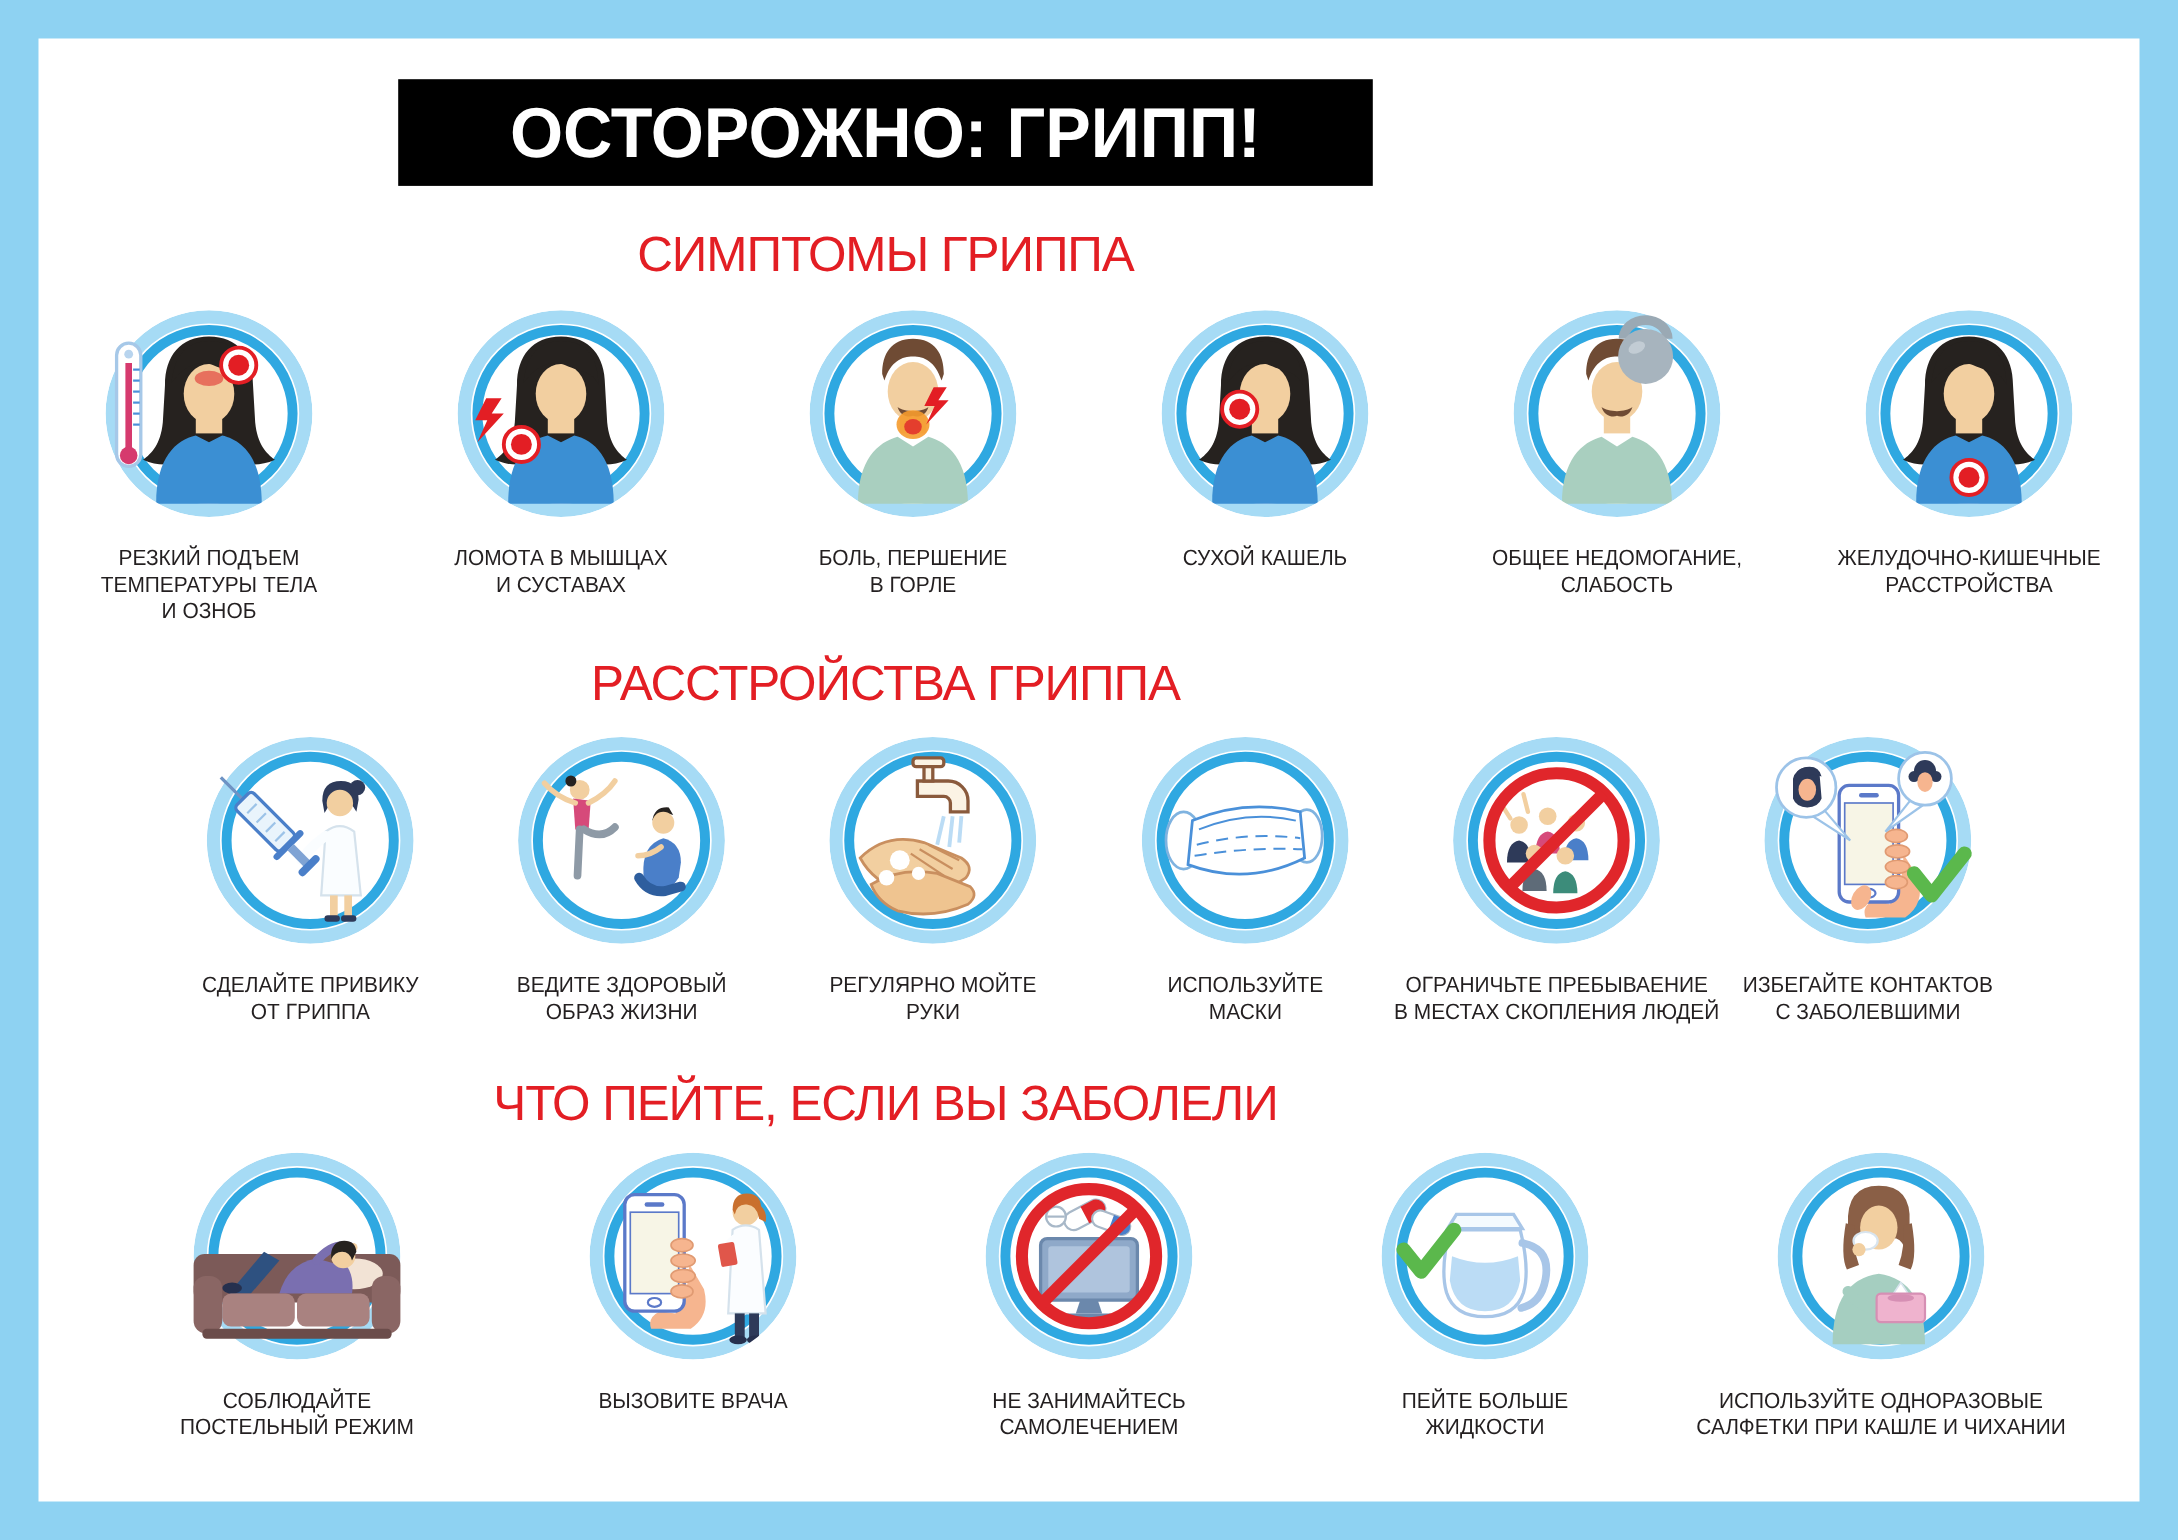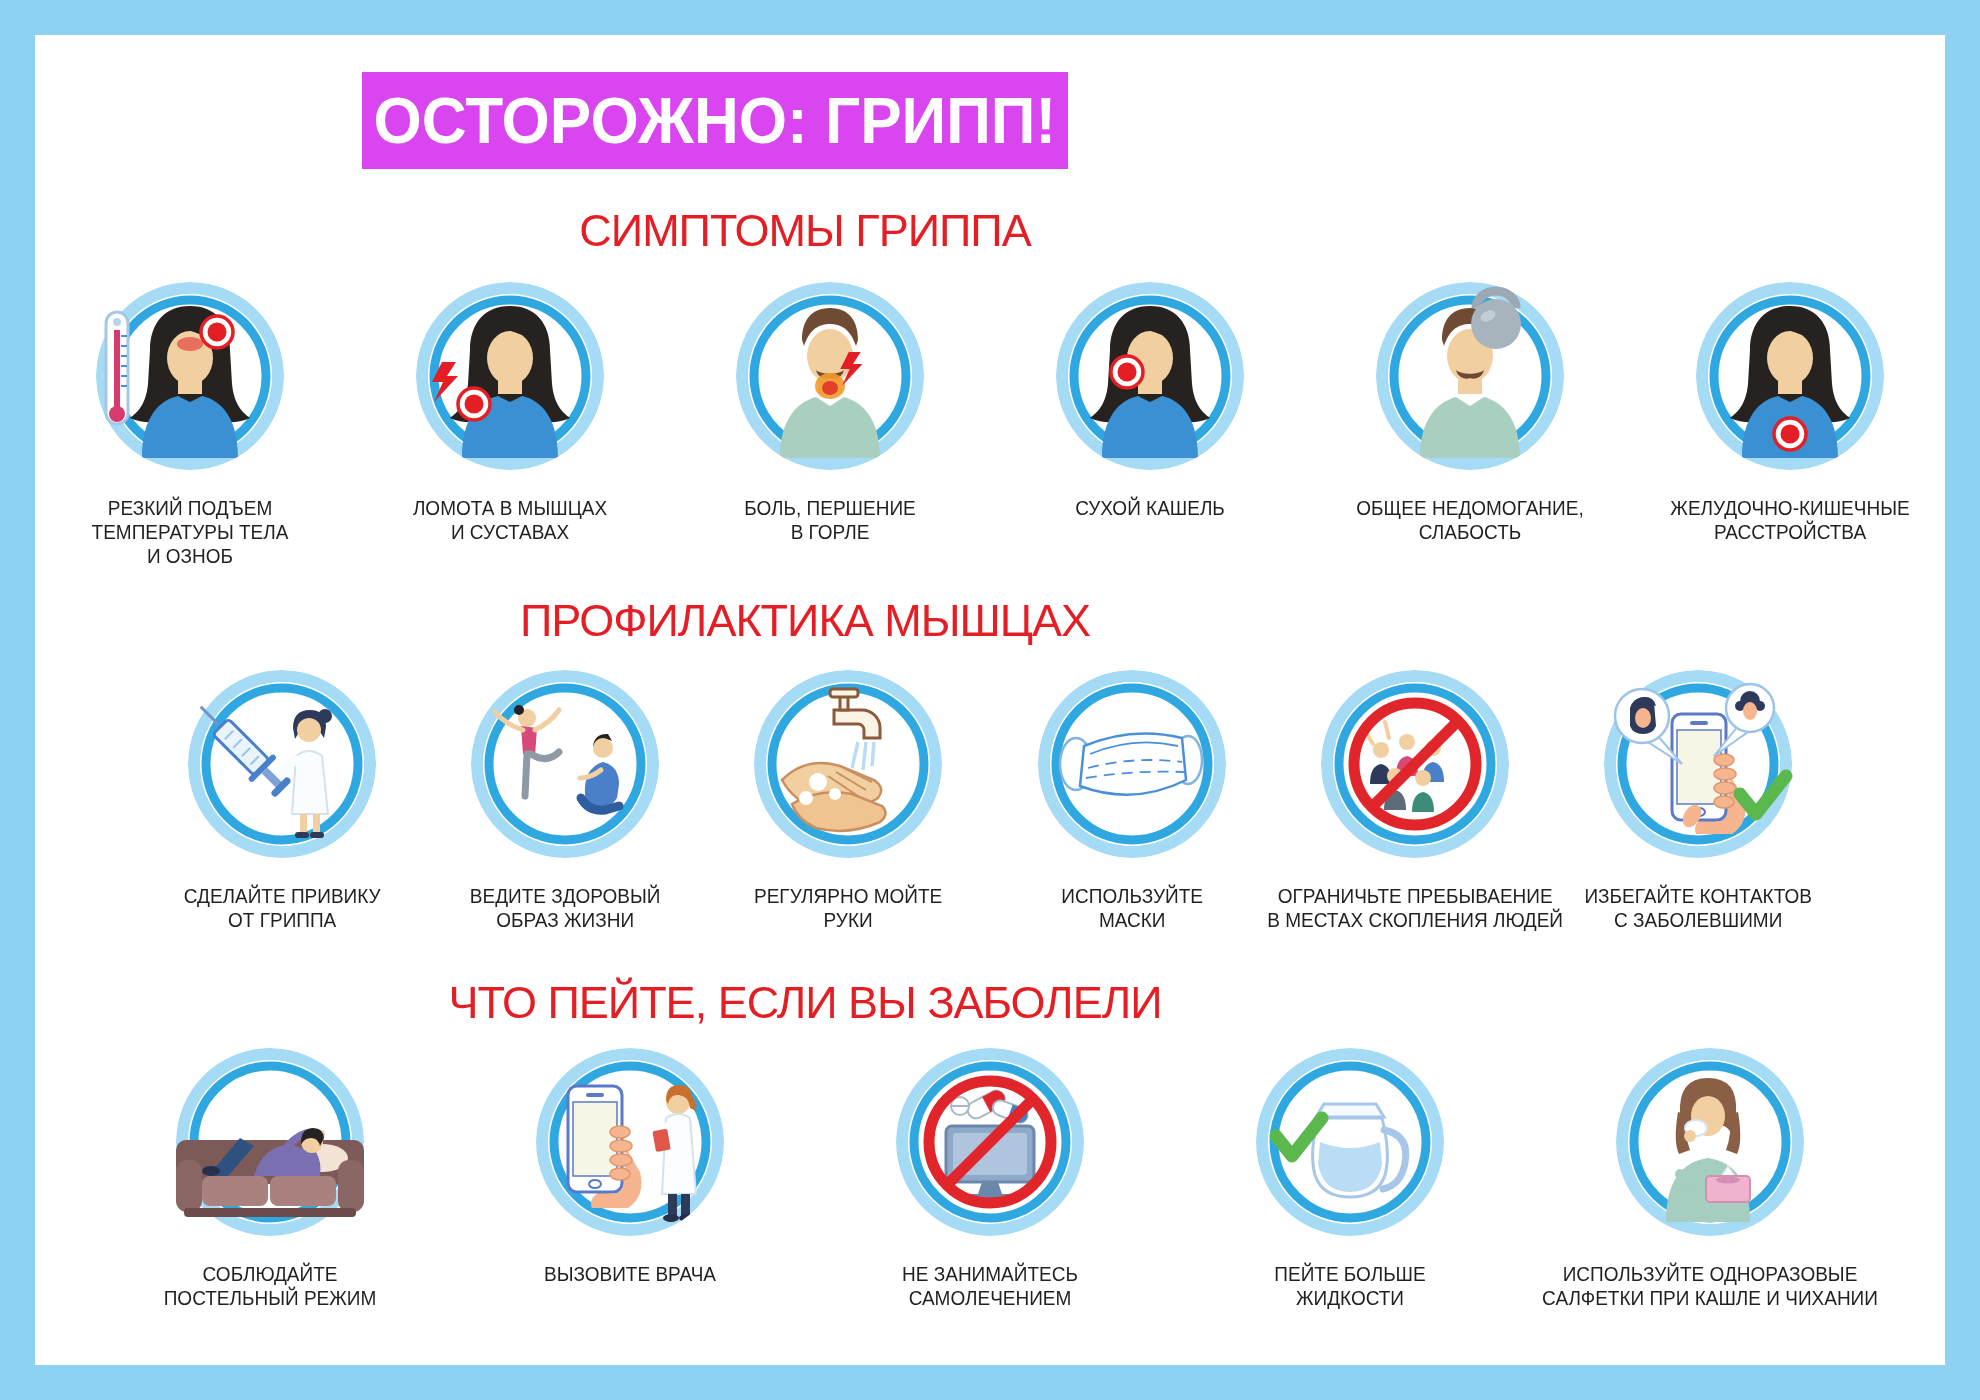--- a/index.html
+++ b/index.html
@@ -8,22 +8,22 @@
     width:1980px;height:1400px;
     background:#8ED2F2;
     font-family:"Liberation Sans",sans-serif;
     overflow:hidden;
   }
   .sheet{
     position:absolute;left:35px;top:35px;width:1910px;height:1330px;
     background:#ffffff;
   }
   .banner{
-    position:absolute;left:362px;top:72px;width:706px;height:97px;
-    background:#d946ef;
+    position:absolute;left:362px;top:72px;width:886px;height:97px;
+    background:#000000;
     display:flex;align-items:center;justify-content:center;
   }
   .banner .banner-text{
     color:#ffffff;font-size:64px;font-weight:700;letter-spacing:0;
     transform:scaleX(.97);white-space:nowrap;
   }
   .sec-title{
     position:absolute;left:0;width:1610px;
     text-align:center;color:#E31E24;
     font-size:45px;font-weight:400;letter-spacing:-1px;line-height:1;
@@ -201,21 +201,21 @@
         <use href="#target" x="100" y="158"></use>
       </g>
       <use href="#donut"></use>
     </svg>
     <span class="label">ЖЕЛУДОЧНО-КИШЕЧНЫЕ
 РАССТРОЙСТВА</span>
   </div>
 
 </div>
 
-<div class="sec-title" id="title-prevention">ПРОФИЛАКТИКА МЫШЦАХ</div>
+<div class="sec-title" id="title-prevention">РАССТРОЙСТВА ГРИППА</div>
 
 <div class="row" id="row-prevention">
 
   <div class="item">
     <svg class="icon" viewBox="0 0 200 200">
       <use href="#rings"></use>
       <g>
         <path d="M111,64 q0,-18 17,-18 q16,0 16,17 l-2,11 q-6,-11 -14,-11 q-9,0 -15,12 z" fill="#2E3A59"></path>
         <circle cx="143" cy="52" r="7" fill="#2E3A59"></circle>
         <circle cx="127" cy="66" r="12" fill="#F2CFA0"></circle>

